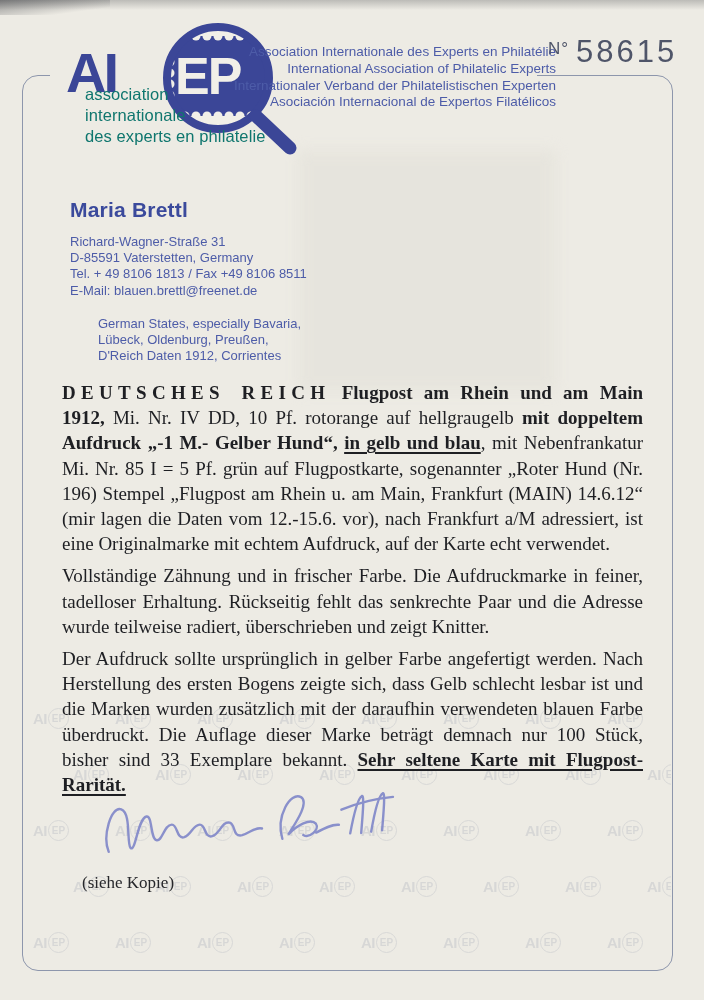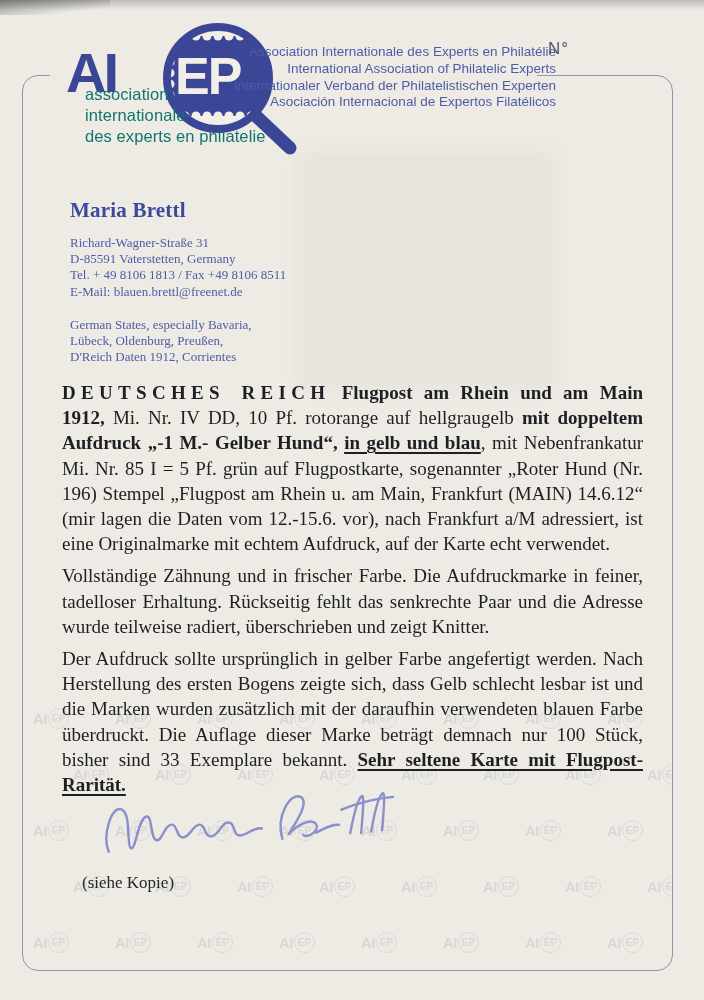--- a/index.html
+++ b/index.html
@@ -23,24 +23,24 @@
   .logo svg{display:block;}
   .logo-tagline{position:absolute;left:85px;top:84px;z-index:3;
     color:#0f766e;font-size:16.5px;line-height:21px;letter-spacing:.1px;}
   .assoc-names{position:absolute;left:234px;top:44px;z-index:2;
     color:#4d5ca8;font-size:13.5px;line-height:16.8px;text-align:right;}
   .cert-number{position:absolute;left:548px;top:36px;z-index:2;color:#4f5569;
     display:flex;align-items:flex-start;}
   .cert-number .no{font-size:17px;margin-top:3px;letter-spacing:1px;}
   .cert-number .num{font-size:31px;letter-spacing:3px;margin-left:7px;line-height:31px;}
   
-  .expert{position:absolute;left:70px;top:198px;z-index:2;color:#4d5ca8;font-family:Liberation Serif, serif;}
+  .expert{position:absolute;left:70px;top:198px;z-index:2;color:#4d5ca8;}
   .expert .name{color:#3b4a9c;font-size:21px;font-weight:bold;letter-spacing:.2px;}
   .expert .lines{font-size:13px;line-height:16.2px;margin-top:12px;}
-  .expert .lines.spec{margin-top:17px;}
+  .expert .lines.spec{margin-top:17px;margin-left:28px;}
   .datum{position:absolute;left:484px;top:272px;z-index:2;
     font-family:"Liberation Serif",serif;font-size:19px;color:#24262b;}
   
   .body-text{position:absolute;left:62px;top:380px;width:581px;z-index:2;
     font-family:"Liberation Serif",serif;font-size:19px;line-height:25.2px;
     color:#1e1f23;text-align:justify;}
   .body-text p{margin:0 0 7px 0;}
   .body-text .ls{letter-spacing:.28em;}
   .body-text .u{text-decoration:underline;text-underline-offset:3px;text-decoration-thickness:2px;}
   
@@ -124,20 +124,21 @@
 
   <div class="assoc-names">
     <div>Association Internationale des Experts en Philatélie</div>
     <div>International Association of Philatelic Experts</div>
     <div>Internationaler Verband der Philatelistischen Experten</div>
     <div>Asociación Internacional de Expertos Filatélicos</div>
   </div>
 
   <div class="cert-number">
     <span class="no">N°</span>
+    <span class="num">58615</span>
   </div>
 
   <div class="expert">
     <div class="name">Maria Brettl</div>
     <div class="lines">
       <div>Richard-Wagner-Straße 31</div>
       <div>D-85591 Vaterstetten, Germany</div>
       <div>Tel. + 49 8106 1813 / Fax +49 8106 8511</div>
       <div>E-Mail: blauen.brettl@freenet.de</div>
     </div>

